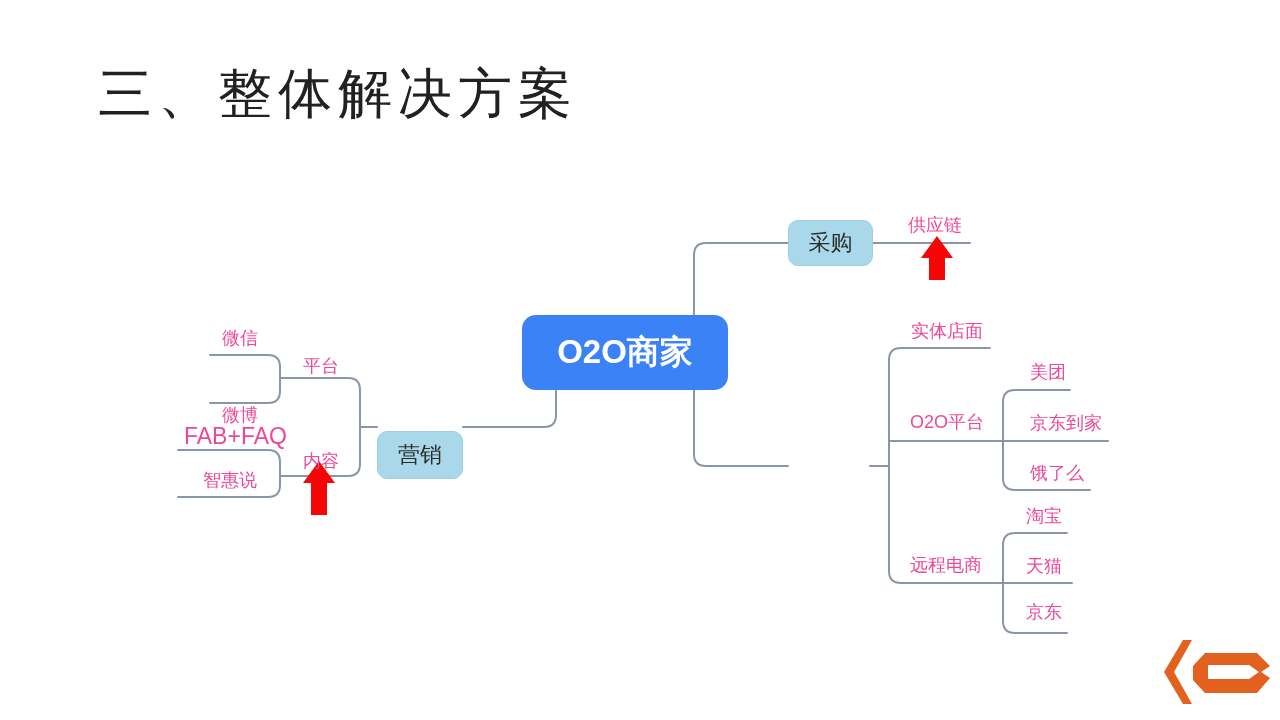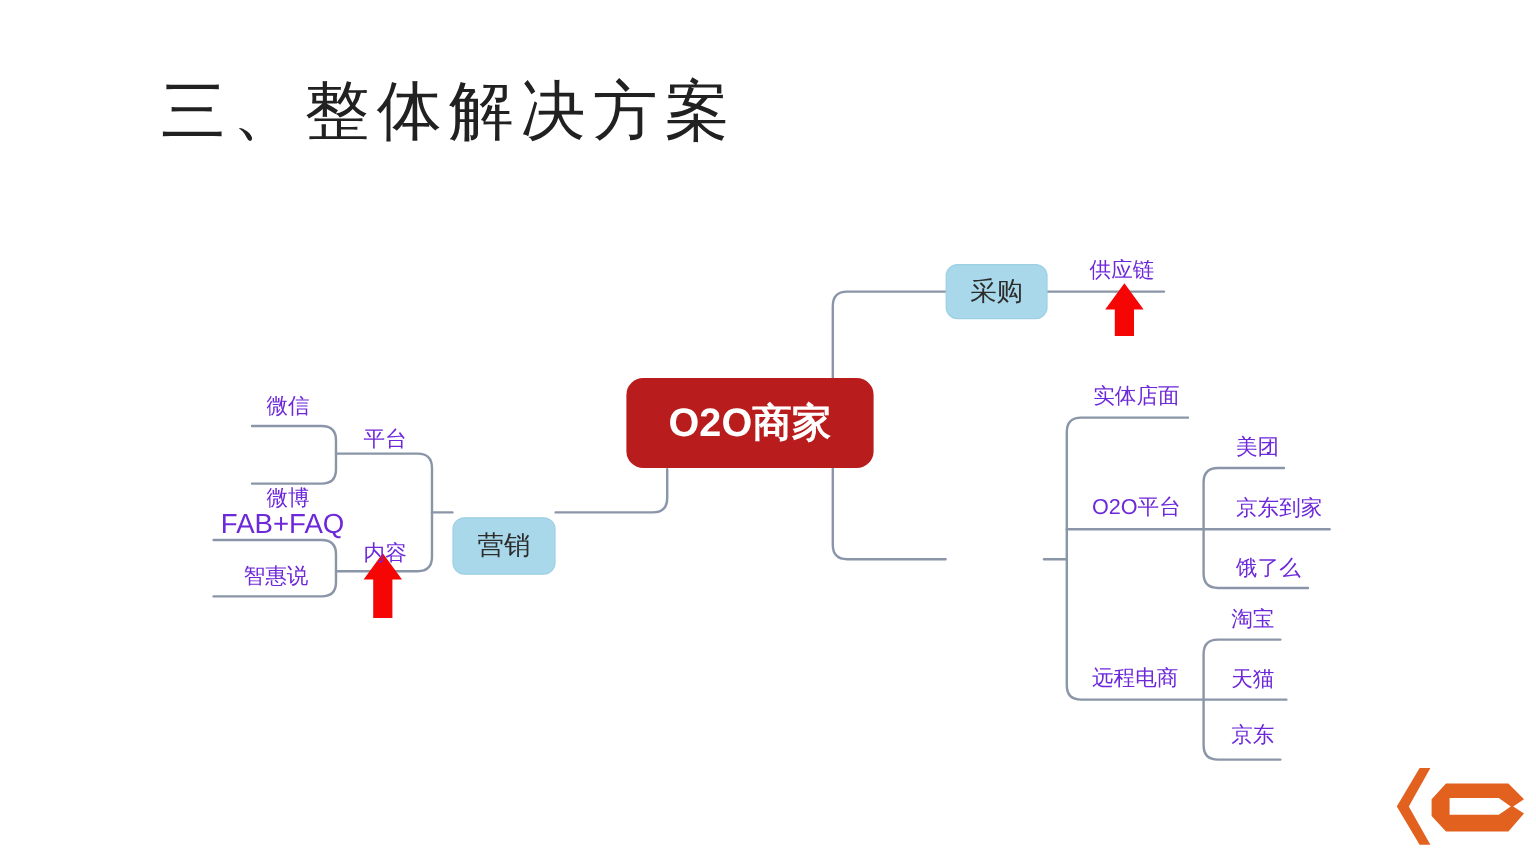--- a/index.html
+++ b/index.html
@@ -1,30 +1,30 @@
 <!DOCTYPE html>
 <html><head>
 <meta charset="utf-8">
 <style>
   html,body{margin:0;padding:0;background:#fff;}
   .slide{position:relative;width:1280px;height:720px;background:#ffffff;overflow:hidden;
          font-family:"Liberation Sans","DejaVu Sans",sans-serif;}
   .title{position:absolute;left:98px;top:64px;font-size:54px;line-height:1.1;
-         font-weight:300;color:#212121;letter-spacing:6px;white-space:nowrap;margin-left:36px;}
+         font-weight:300;color:#212121;letter-spacing:6px;white-space:nowrap;}
   .connectors{position:absolute;left:0;top:0;width:1280px;height:720px;}
   .node{position:absolute;display:flex;align-items:center;justify-content:center;
         box-sizing:border-box;white-space:nowrap;}
-  .node-root{left:522px;top:315px;width:206px;height:75px;background:#b91c1c;
+  .node-root{left:522px;top:315px;width:206px;height:75px;background:#3b82f6;
              border-radius:14px;color:#ffffff;font-size:33px;font-weight:bold;}
   .node-child{background:#a9d8ea;border:1px solid #9ccfe4;border-radius:10px;
               color:#2c2c2c;font-size:22px;}
   .node-procurement{left:788px;top:220px;width:85px;height:46px;}
   .node-marketing{left:377px;top:403px;width:86px;height:48px;margin-top:28px;}
   .node-sales{left:788px;top:442px;width:83px;height:48px;}
-  .lbl{position:absolute;font-size:18px;line-height:1;color:#6d28d9;white-space:nowrap;}
+  .lbl{position:absolute;font-size:18px;line-height:1;color:#ec4899;white-space:nowrap;}
   .lbl-wechat{left:222px;top:329px;}
   .lbl-weibo{left:222px;top:382px;margin-top:24px;}
   .lbl-platform{left:303px;top:357px;}
   .lbl-fab{left:184px;top:425px;font-size:23px;}
   .lbl-zhihuishuo{left:203px;top:471px;}
   .lbl-content{left:303px;top:452px;}
   .lbl-supply{left:908px;top:216px;}
   .lbl-store{left:911px;top:323px;font-family:Liberation Mono, monospace;}
   .lbl-o2oplat{left:910px;top:413px;}
   .lbl-meituan{left:1030px;top:363px;}

